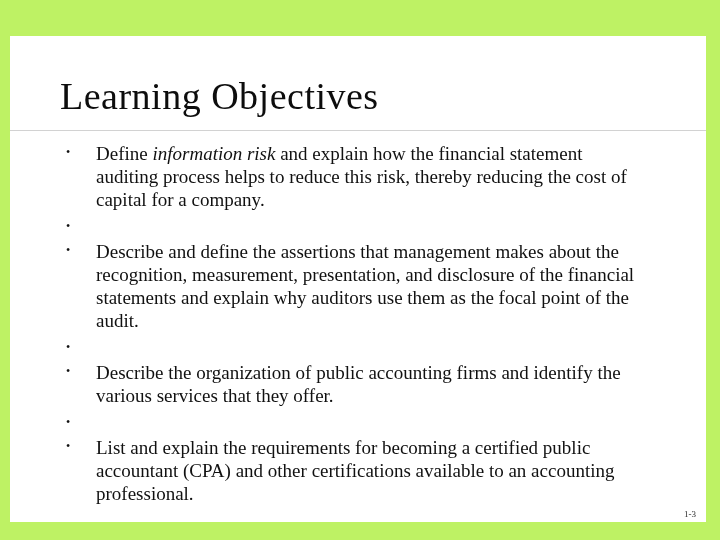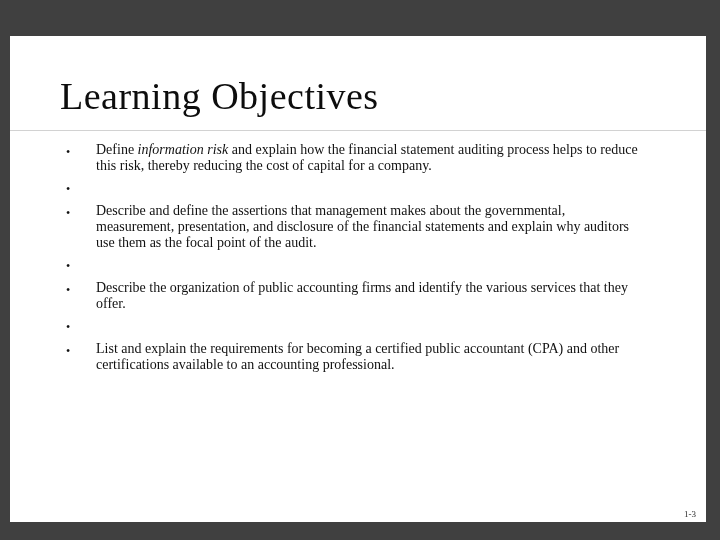--- a/index.html
+++ b/index.html
@@ -7,21 +7,21 @@
   body {
     font-family: "Liberation Serif", "DejaVu Serif", serif;
     background: #3d0c07;
     position: relative;
     overflow: hidden;
   }
   .frame {
     position: absolute;
     left: 0; top: 0;
     width: 720px; height: 540px;
-    background: #404040;
+    background: #bef264;
   }
   .slide {
     position: absolute;
     left: 10px; top: 36px;
     width: 696px; height: 486px;
     background: #ffffff;
   }
   .title {
     position: absolute;
     left: 50px; top: 38px;
@@ -50,22 +50,22 @@
   }
   .bullet .marker {
     flex: none;
     width: 30px;
     font-size: 12px;
     line-height: 18px;
     padding-top: 1px;
   }
   .bullet .text {
     flex: 1;
-    font-size: 14px;
-    line-height: 16px;
+    font-size: 19px;
+    line-height: 23px;
   }
   .bullet .text .it { font-style: italic; }
   .page-number {
     position: absolute;
     right: 10px; bottom: 3px;
     font-size: 9px;
     color: #2a2a2a;
     margin-left: 20px;
   }
 </style>
@@ -79,21 +79,21 @@
     <div class="bullets">
         <div class="bullet">
           <span class="marker">•</span>
           <span class="text"><span>Define </span><span class="it">information risk</span><span> and explain how the financial statement auditing process helps to reduce this risk, thereby reducing the cost of capital for a company.</span></span>
         </div>
         <div class="bullet">
           <span class="marker">•</span>
         </div>
         <div class="bullet">
           <span class="marker">•</span>
-          <span class="text"><span>Describe and define the assertions that management makes about the governmental, measurement, presentation, and disclosure of the financial statements and explain why auditors use them as the focal point of the audit.</span></span>
+          <span class="text"><span>Describe and define the assertions that management makes about the recognition, measurement, presentation, and disclosure of the financial statements and explain why auditors use them as the focal point of the audit.</span></span>
         </div>
         <div class="bullet">
           <span class="marker">•</span>
         </div>
         <div class="bullet">
           <span class="marker">•</span>
           <span class="text"><span>Describe the organization of public accounting firms and identify the various services that they offer.</span></span>
         </div>
         <div class="bullet">
           <span class="marker">•</span>

